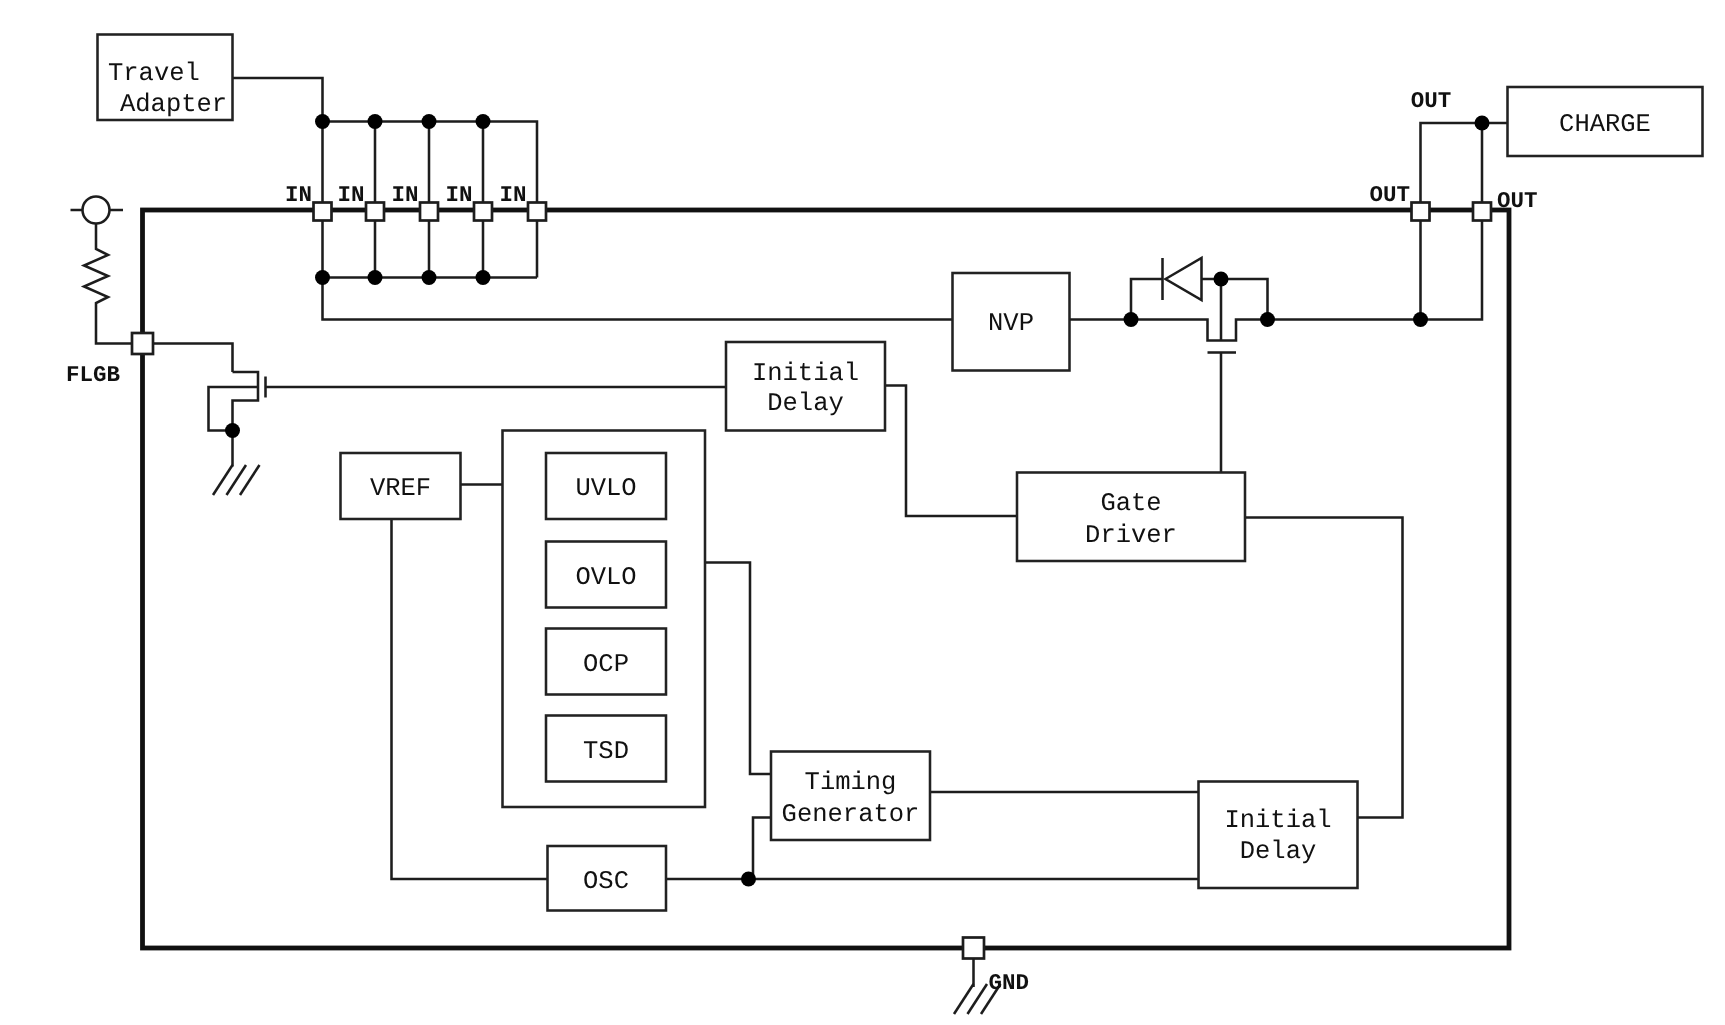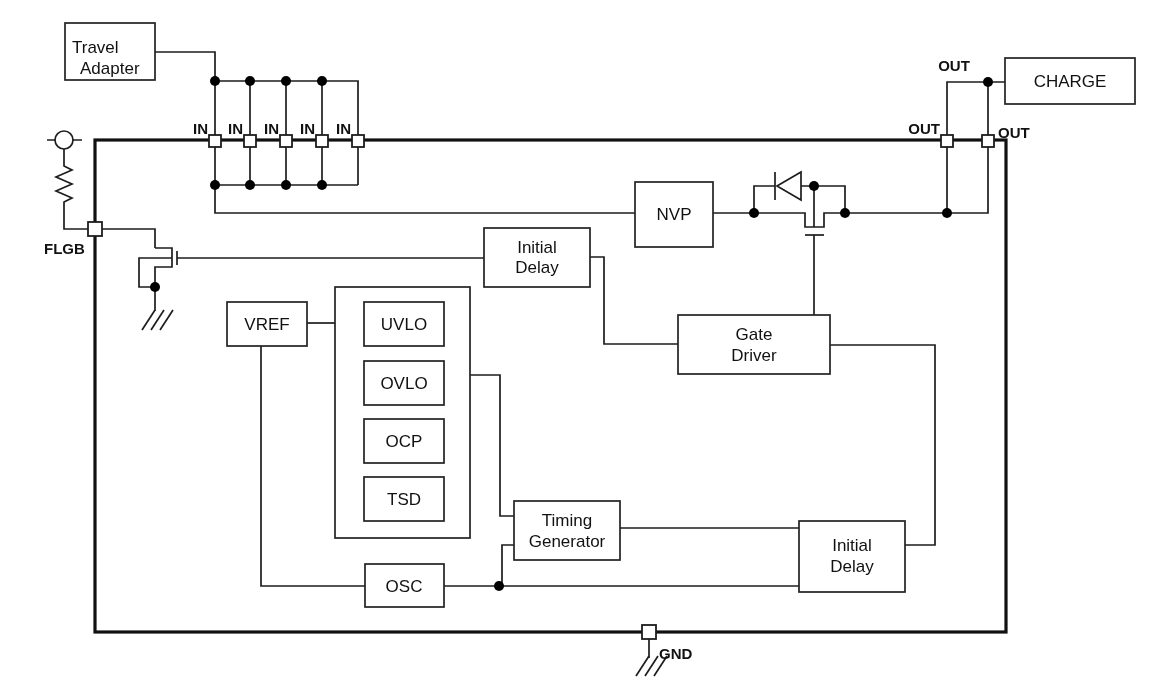--- a/index.html
+++ b/index.html
@@ -1,17 +1,17 @@
 <!DOCTYPE html>
 <html><head>
 <meta charset="utf-8">
 <style>
   html,body{margin:0;padding:0;background:#ffffff;}
   #stage{position:relative;width:1150px;height:683px;background:#ffffff;overflow:hidden;
-         font-family:Liberation Sans, sans-serif;}
+         font-family:Liberation Mono, monospace;}
   svg{position:absolute;left:0;top:0;}
   .wire{stroke:#1d1d1d;stroke-width:1.7;fill:none;}
   .chip{stroke:#111111;stroke-width:3.2;fill:none;}
   .blk{stroke:#222222;stroke-width:1.7;fill:#ffffff;}
   .pinsq{stroke:#1d1d1d;stroke-width:1.8;fill:#ffffff;}
   .dot{fill:#000000;stroke:none;}
   .blabel{font-size:17px;fill:#111111;}
   .plabel{font-size:15px;font-weight:700;fill:#111111;}
   .mid{text-anchor:middle;}
   .end{text-anchor:end;}

